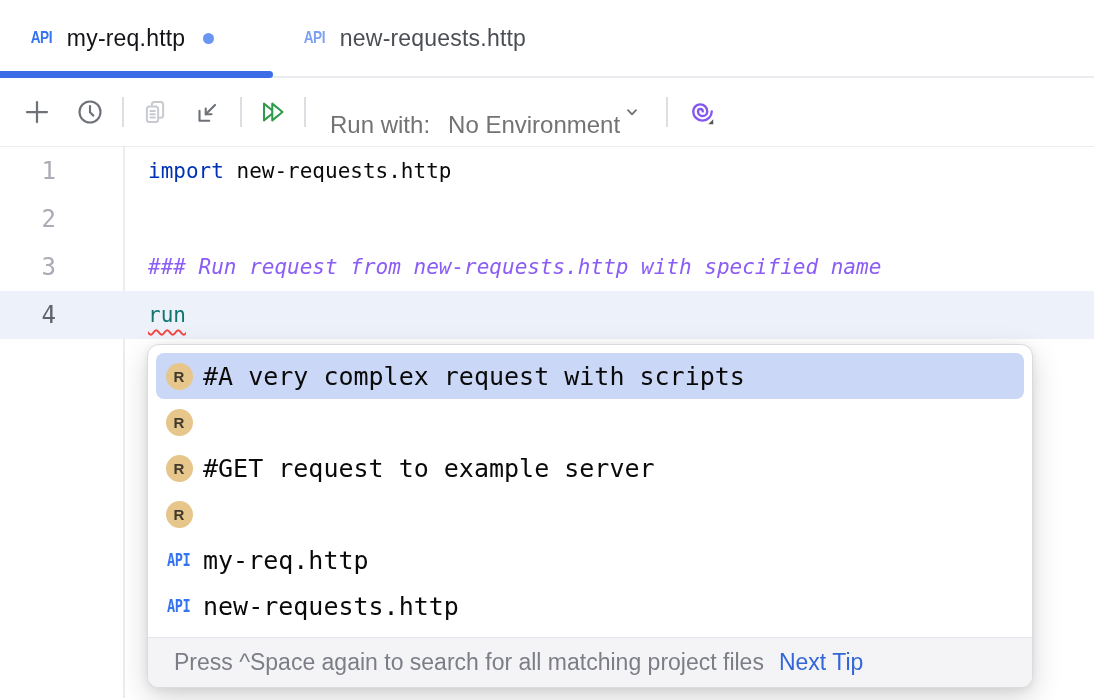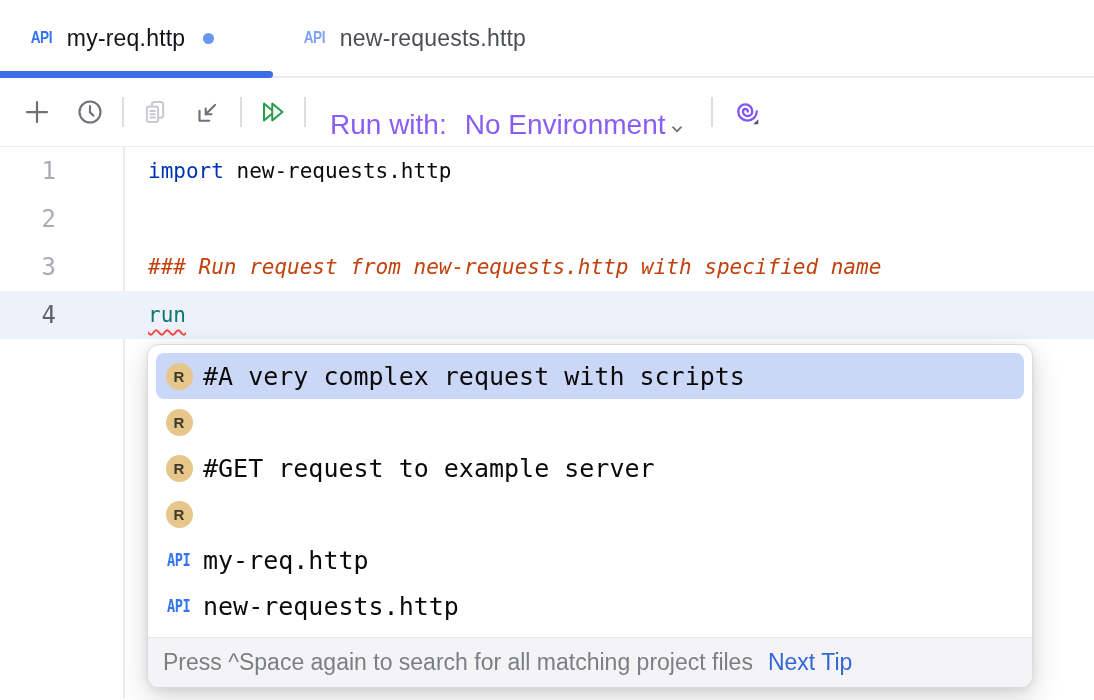--- a/index.html
+++ b/index.html
@@ -20,57 +20,57 @@
   .tab.inactive .api-badge { color:#7E9FF2; }
   .mod-dot { width:11px; height:11px; border-radius:50%; background:#6A96F2; margin-left:6px; }
   .tab-underline { position:absolute; left:0; bottom:-2px; width:273px; height:7px;
                    background:#3D6CE7; border-radius:0 4px 4px 0; }
 
   
   .toolbar { height:69px; border-bottom:1px solid #EBECF0; display:flex; align-items:center;
              padding-left:22px; background:#fff; }
   .tb-icon { width:30px; height:30px; display:flex; align-items:center; justify-content:center; }
   .tb-sep { width:2px; height:30px; background:#DCDEE3; }
-  .tb-label { font-size:28px; color:#8b5cf6;margin-top:25px; }
-  .env-combo { display:flex; align-items:flex-end; }
+  .tb-label { font-size:24px; color:#737373;margin-top:25px; }
+  .env-combo { display:flex; align-items:center; }
   svg { display:block; }
 
   
   .editor { position:relative; height:551px; background:#fff;
             font-family:"DejaVu Sans Mono", monospace; }
   .gutter-rule { position:absolute; left:123px; top:0; bottom:0; width:1.5px;
                  background:#EBECF0; z-index:1; }
   .ed-line { height:48px; display:flex; align-items:center; position:relative; z-index:2; }
   .ed-line.current { background:#EDF1FA; }
   .ln { width:56px; text-align:right; font-size:24px; color:#A9ACB4; }
   .ed-line.current .ln { color:#60636C; }
   .code { margin-left:92px; font-size:21px; white-space:pre; }
   .seg-keyword { color:#0033B3; }
   .seg-plain { color:#0A0A0A; }
-  .seg-comment { color:#c2410c; font-style:italic; }
+  .seg-comment { color:#8b5cf6; font-style:italic; }
   .seg-keyword-error { color:#0f766e;
       text-decoration:underline wavy #F5433F; text-decoration-thickness:2px;
       text-underline-offset:7px; }
 
   
   .popup { position:absolute; left:147px; top:344px; width:886px; z-index:10;
            background:#fff; border:1px solid #D9DBE0; border-radius:12px;
            box-shadow:0 10px 30px rgba(0,0,0,.16), 0 2px 8px rgba(0,0,0,.08);
            overflow:hidden; }
   .pp-list { padding:8px 0; }
   .pp-item { height:46px; margin:0 8px; padding:0 8px; border-radius:8px;
              display:flex; align-items:center; gap:9px;
              font-family:"DejaVu Sans Mono", monospace; font-size:25px; color:#0A0A0A; }
   .pp-item.selected { background:#CBD7F6; }
   .pp-icon-box { width:30px; display:flex; justify-content:center; align-items:center; flex:none; }
   .r-badge { width:27px; height:27px; border-radius:50%; background:#E6C68A; color:#403A2D;
              font-family:"Liberation Sans", sans-serif; font-size:15px; font-weight:600;
              display:flex; align-items:center; justify-content:center; }
   .pp-footer { height:50px; background:#F4F4F6; border-top:1px solid #E4E5EA;
-               display:flex; align-items:center; padding:0 15px; gap:15px;
+               display:flex; align-items:center; padding:0 26px; gap:15px;
                font-size:23px; color:#7B7E86; }
   .pp-footer .link { color:#3366D6; cursor:pointer; }
 </style>
 </head>
 <body>
 
 <div class="app">
 
   <div class="tabbar">
     <div class="tab active">

